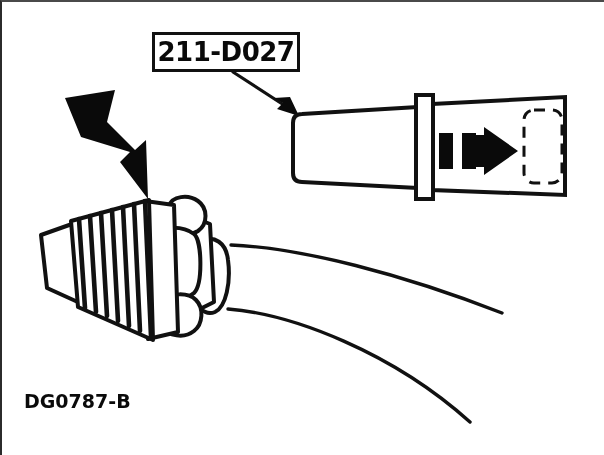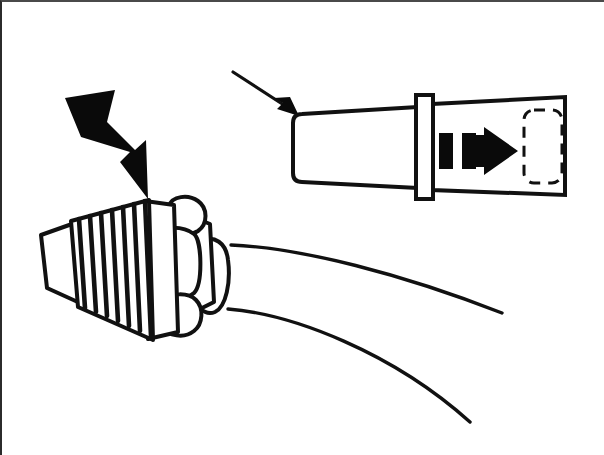--- a/index.html
+++ b/index.html
@@ -145,15 +145,19 @@
         <path d="M 88 214 L 94 310"></path>
         <path d="M 99 211 L 105 314"></path>
         <path d="M 110 208 L 116 319"></path>
         <path d="M 121 205 L 127 324"></path>
         <path d="M 132 202 L 138 329"></path>
         <path d="M 143 199 L 149 334"></path>
       </g>
     </g>
   </svg>
 
+  <div class="part-label-box">
+    <span class="part-label-text">211-D027</span>
+  </div>
 
+  <div class="figure-code">DG0787-B</div>
 
 </div>
 
 </body></html>

